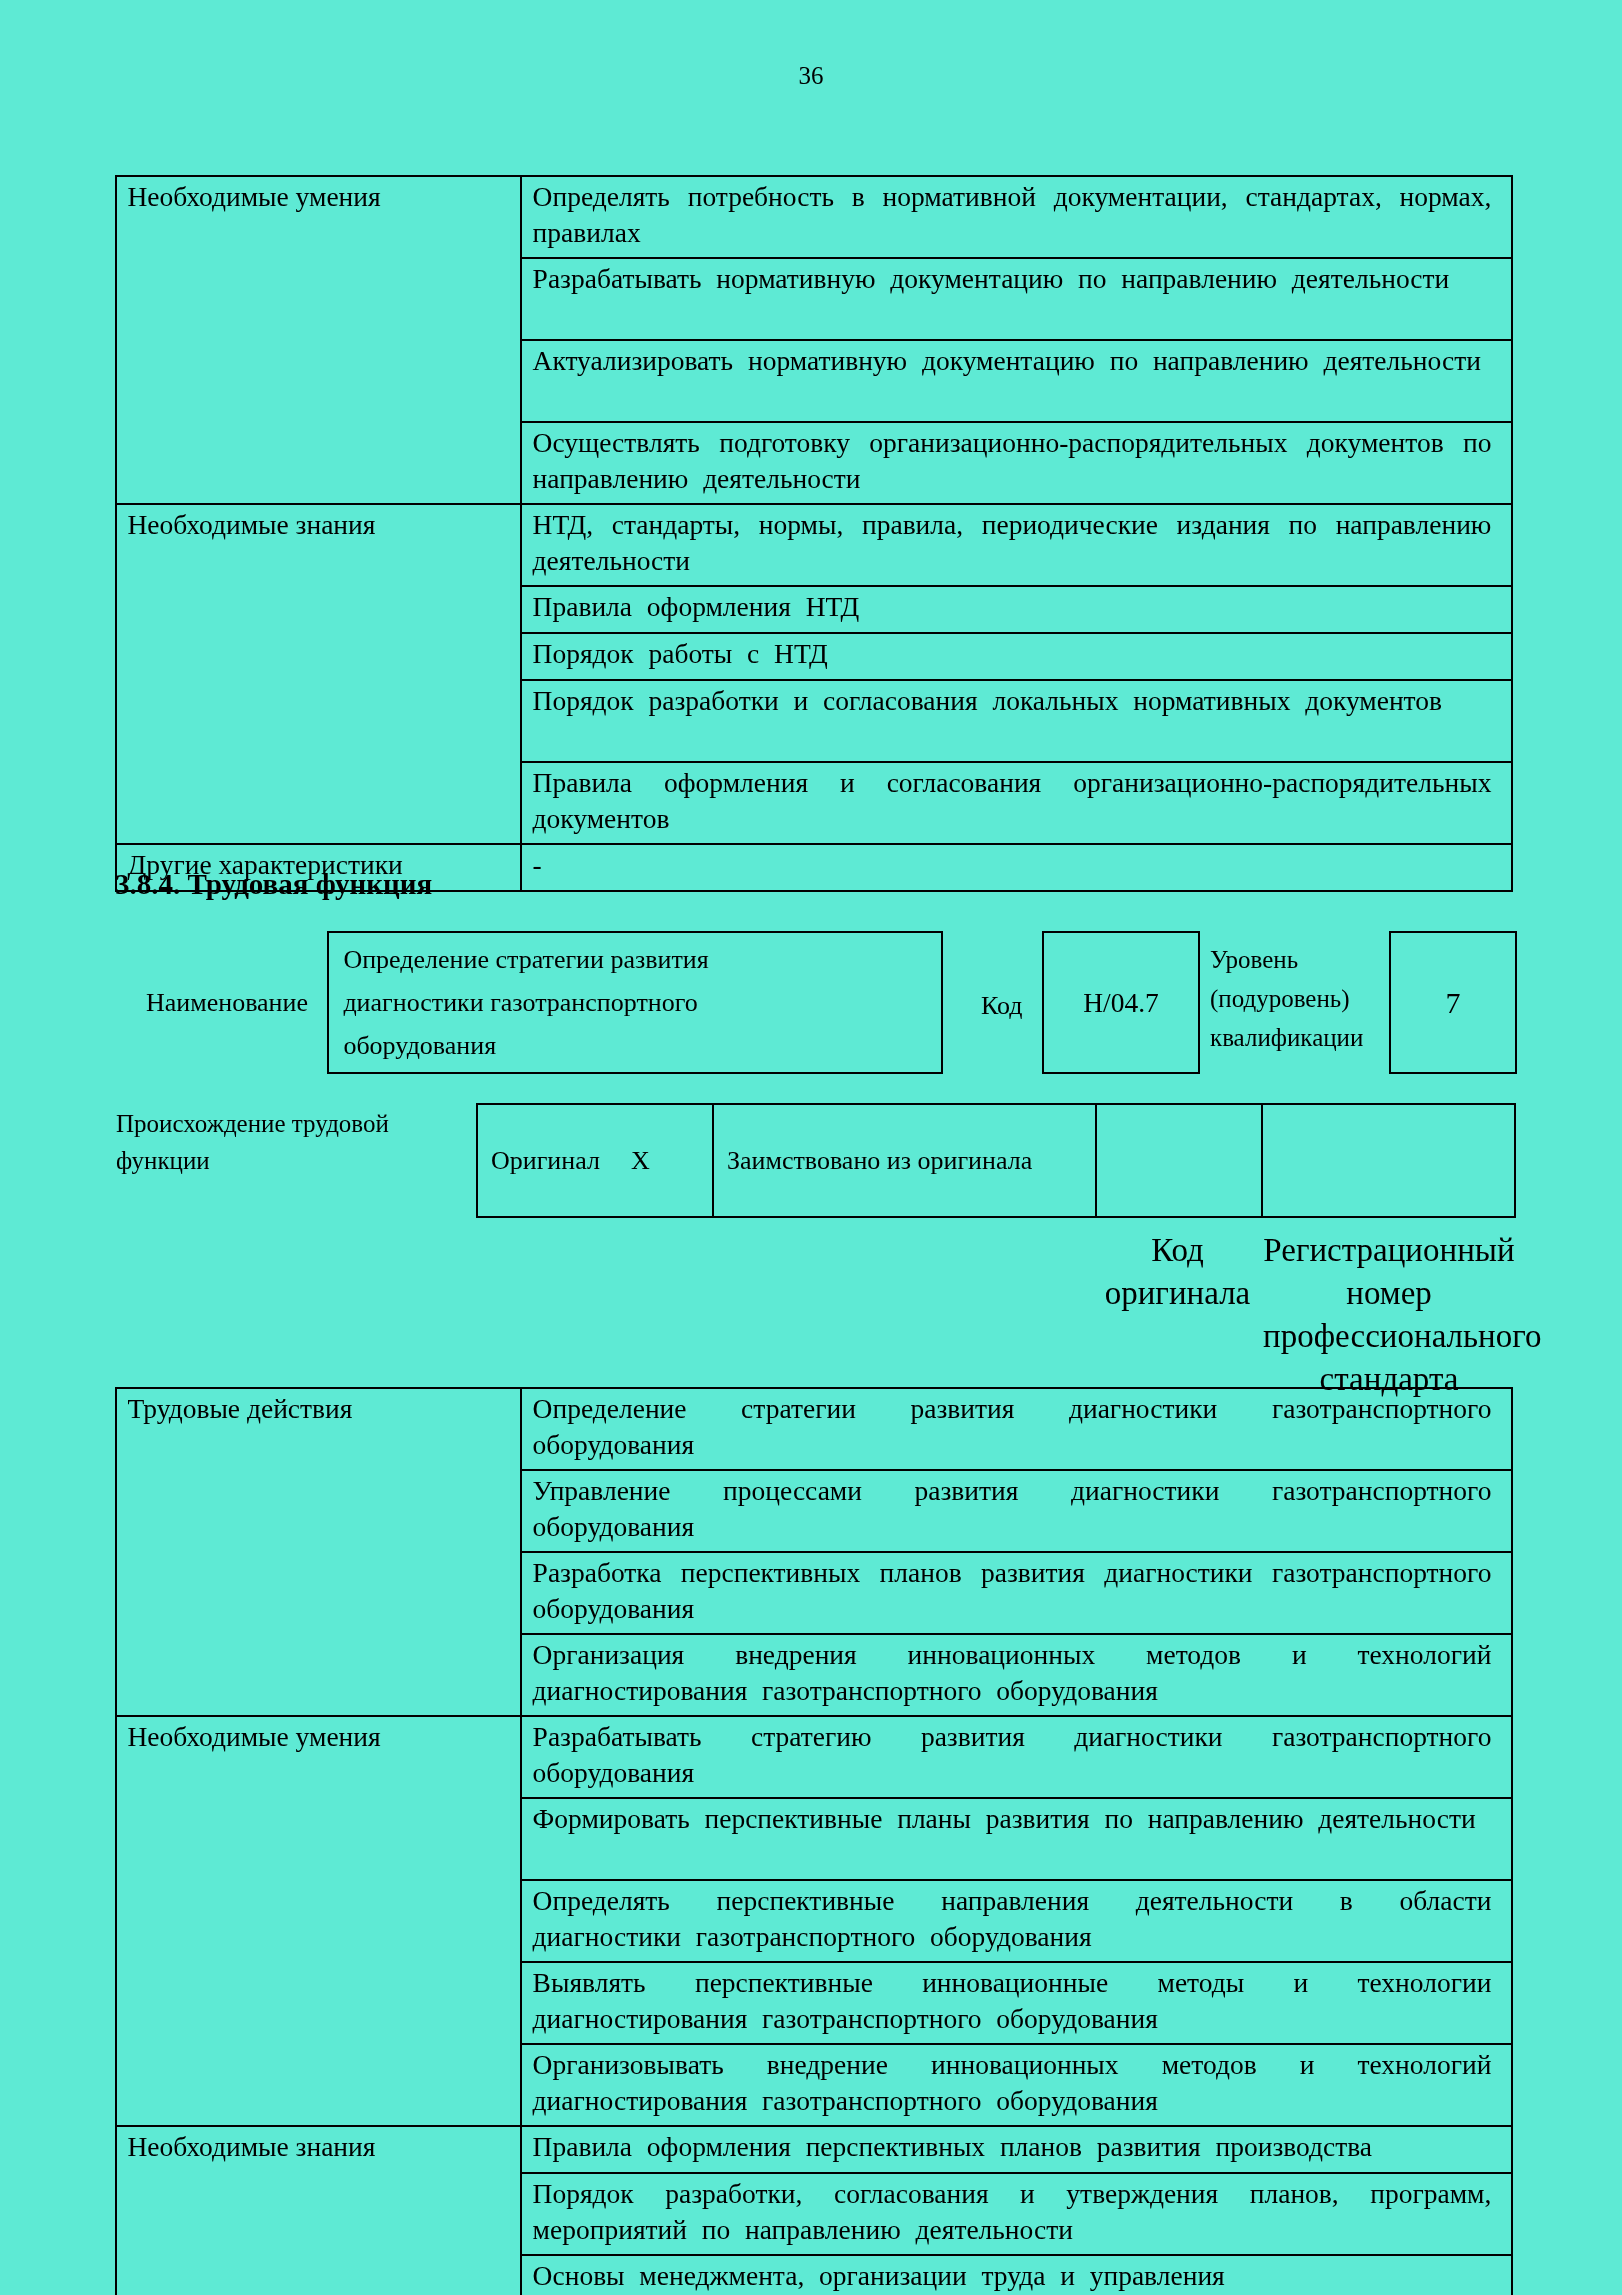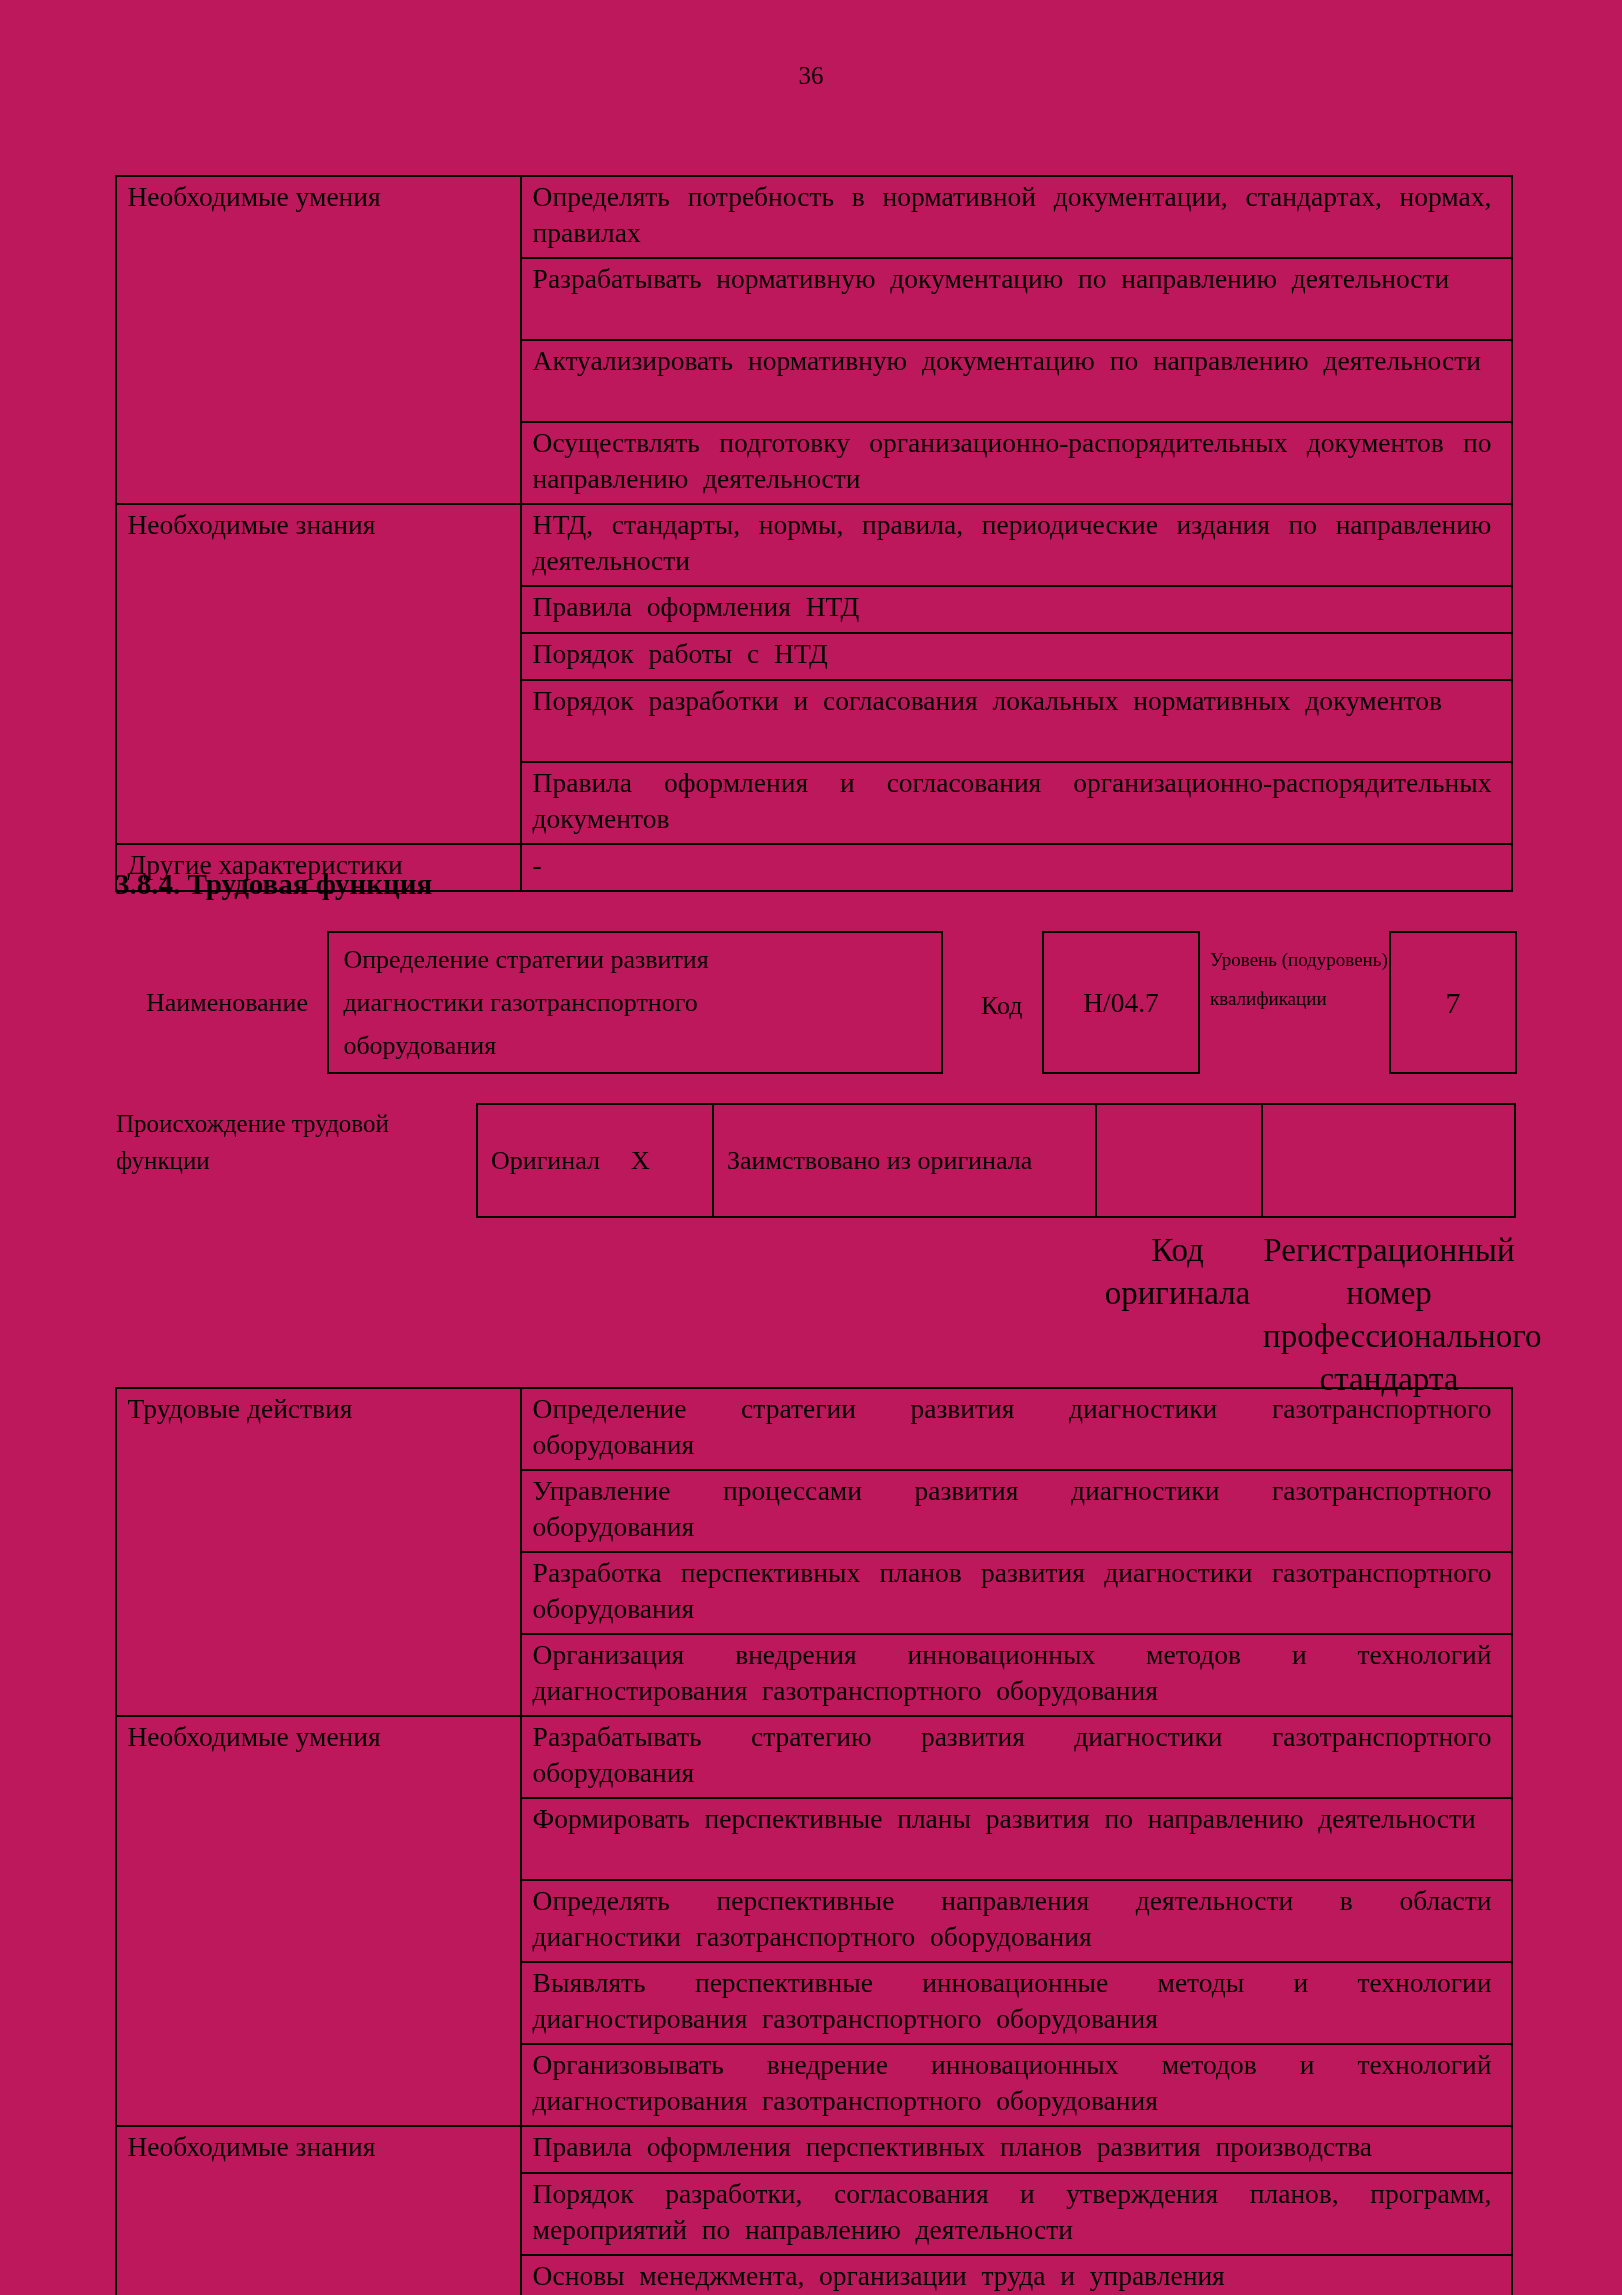--- a/index.html
+++ b/index.html
@@ -1,16 +1,16 @@
 <!DOCTYPE html>
 <html style="font-size:10.5px"><head>
 <meta charset="utf-8">
 <style>
   html,body{margin:0;padding:0;background:#ffffff;}
-  .page{position:relative;width:1622px;height:2295px;background:#be185d;
+  .page{position:relative;width:1622px;height:2295px;background:#5eead4;
         font-family:"Liberation Serif","DejaVu Serif",serif;color:#000;overflow:hidden;}
 
   .page-num{position:absolute;top:62px;left:0;width:100%;text-align:center;font-size:25px;}
 
   table.spec{position:absolute;left:115px;border-collapse:collapse;width:1398px;
              table-layout:fixed;}
   #t1{top:175px;}
   #t2{top:1387px;}
   table.spec td{border:2px solid #000;font-size:27.5px;line-height:36px;
                 vertical-align:top;padding:2px 19.6px 2px 10.5px;overflow:hidden;}
@@ -23,21 +23,21 @@
 
   .name-label{position:absolute;left:116px;top:988px;font-size:26px;margin-left:30px;}
   .name-box{position:absolute;left:327px;top:931px;width:616px;height:143px;
             border:2.6px solid #000;box-sizing:border-box;
             padding:5.2px 98px 5.2px 14.4px;font-size:26px;line-height:43px;}
   .code-label{position:absolute;left:981px;top:991px;font-size:26px;}
   .code-box{position:absolute;left:1042px;top:931px;width:158px;height:143px;
             border:2.6px solid #000;box-sizing:border-box;display:flex;
             align-items:center;justify-content:center;font-size:27.5px;}
   .level-label{position:absolute;left:1210px;top:940px;width:183px;
-               font-size:19px;line-height:39px;}
+               font-size:25px;line-height:39px;}
   .level-box{position:absolute;left:1389px;top:931px;width:128px;height:143px;
              border:2.6px solid #000;box-sizing:border-box;display:flex;
              align-items:center;justify-content:center;font-size:30px;}
 
   .origin-label{position:absolute;left:116px;top:1105px;width:327px;
                 font-size:25px;line-height:37px;}
   .origin-table{position:absolute;left:476px;top:1103px;width:1040px;height:115px;
                 border:2.6px solid #000;box-sizing:border-box;display:flex;}
   .oc{border-right:2px solid #000;display:flex;align-items:center;
       padding-left:13px;font-size:26px;box-sizing:border-box;}

